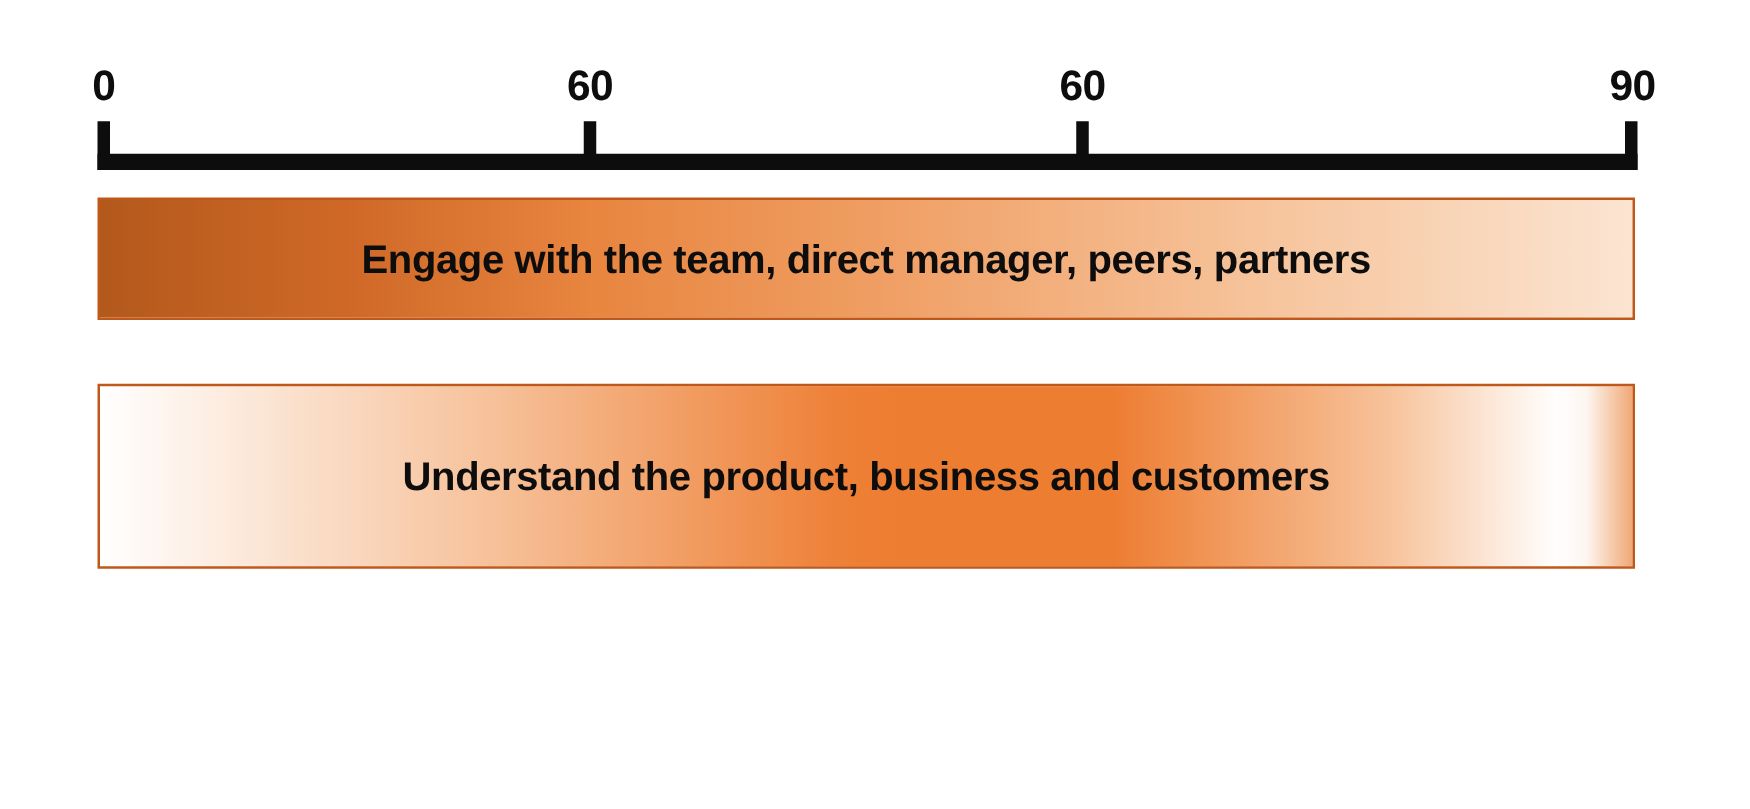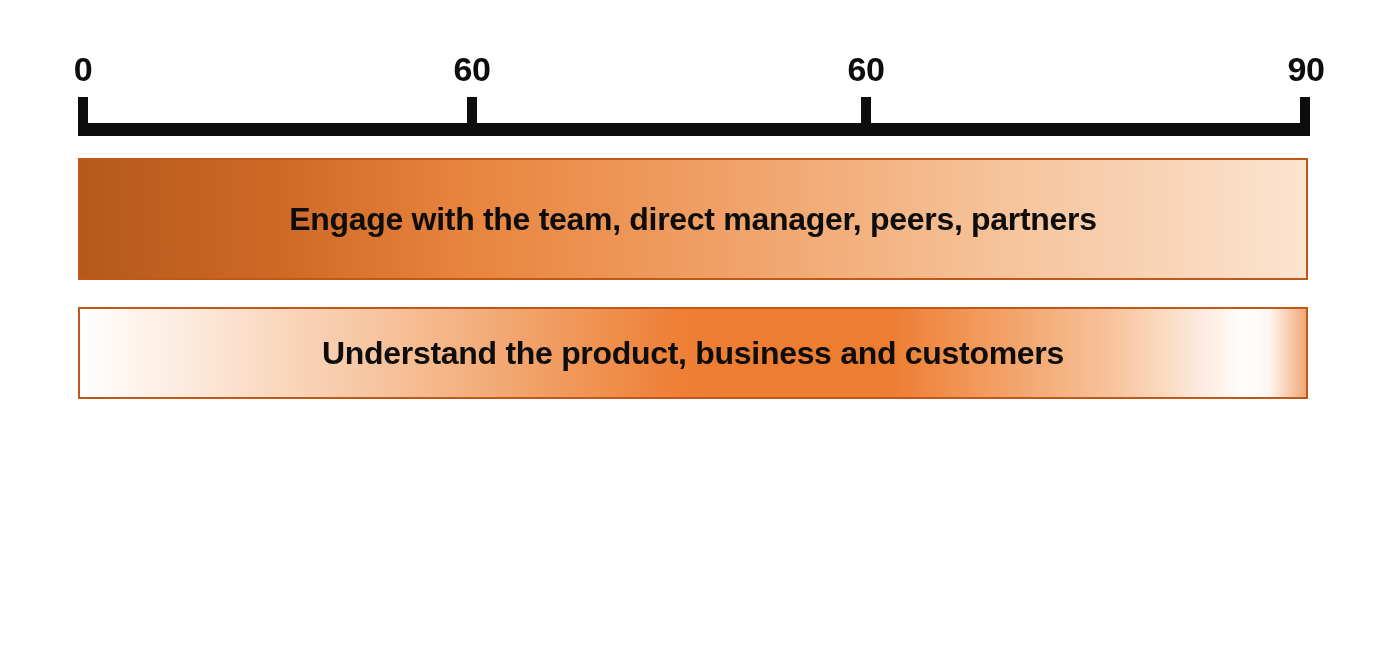--- a/index.html
+++ b/index.html
@@ -49,21 +49,21 @@
   }
   .tick-0  { left: 0; }
   .tick-30 { left: 32%; transform: translateX(-50%); }
   .tick-60 { left: 64%; transform: translateX(-50%); }
   .tick-90 { right: 0; }
   
   .bar {
     position: absolute;
     left: 78px;
     width: 1230px;
-    height: 122px;
+    height: 98px;
     border: 2px solid #c0581a;
     box-sizing: border-box;
     display: flex;
     align-items: center;
     justify-content: center;
     text-align: center;
   }
   .bar-label {
     font-size: 32px;
     font-weight: 700;
@@ -72,21 +72,21 @@
     white-space: nowrap;
   }
   .bar-1 {
     top: 158px;
     background: linear-gradient(to right,
       #b3591c 0%, #cf6827 16%, #e8853f 32%,
       #f0a066 52%, #f6c49c 76%, #fbe4d1 100%);
   }
   .bar-2 {
     top: 307px;
-    height: 92px;
+    height: 148px;
     background: linear-gradient(to right,
       #ffffff 0%, #f6c098 26%, #ee8138 48%,
       #ed7d31 52%, #ed7d31 66%, #f7c29a 84%,
       #fffefd 95%, #fdf6f0 97%, #f0a875 100%);
   }
   .bar-3 {
     top: 452px;
     background: linear-gradient(to right,
       #ffffff 0%, #f8dcc4 30%, #f19a5d 60%,
       #ed7d31 80%, #ed7d31 100%);

